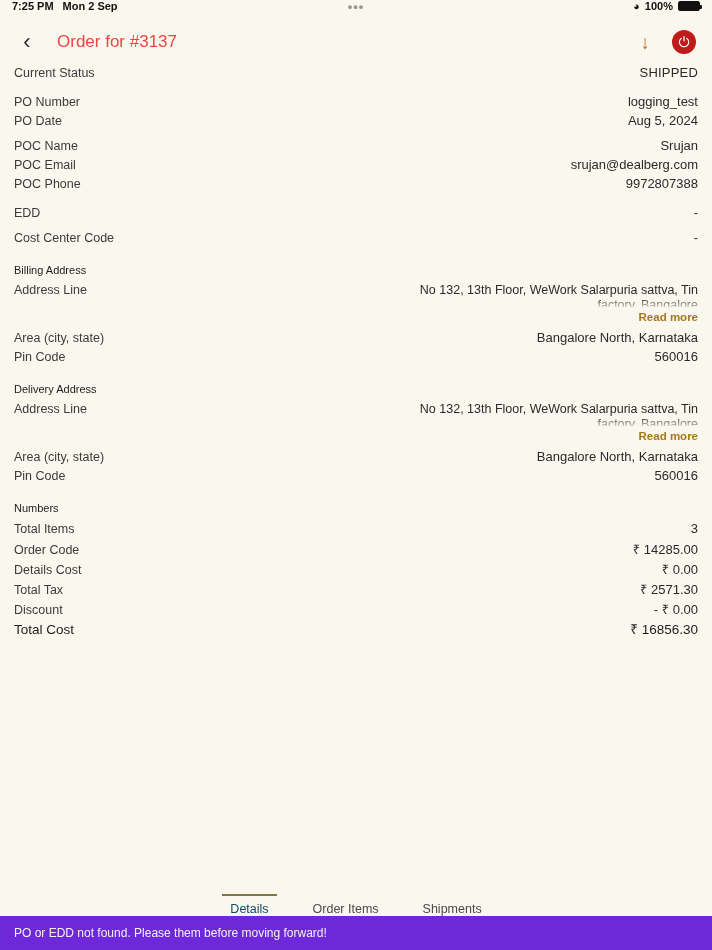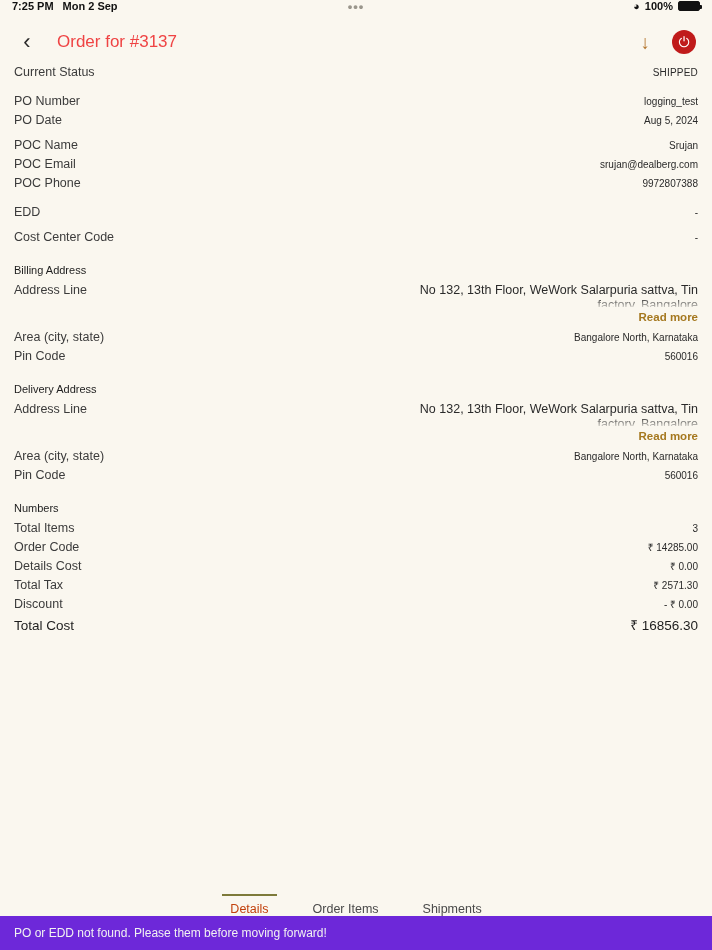--- a/index.html
+++ b/index.html
@@ -58,21 +58,21 @@
     color: #fff; font-size: 14px; cursor: pointer;
   }
 
   
   .content { padding: 0 14px; }
   .row {
     display: flex; align-items: baseline; justify-content: space-between;
     min-height: 19px; padding: 1px 0;
   }
   .label { font-size: 12.5px; color: #3b3b3b; }
-  .value { font-size: 10px; color: #2a2a2a; text-align: right; }
+  .value { font-size: 13px; color: #2a2a2a; text-align: right; }
   .row.status .value { letter-spacing: .2px; }
   .gap-6 { height: 6px; }
   .gap-10 { height: 10px; }
 
   .section-title {
     font-size: 11px; color: #1d1d1d; font-weight: 400;
     margin: 16px 0 6px 0;
   }
   .addr-value {
     font-size: 12.5px; color: #2a2a2a; text-align: right;
@@ -90,21 +90,21 @@
   .bold-row .label { font-size: 13.5px; color: #1d1d1d; }
   .bold-row .value { font-size: 13.5px; color: #1d1d1d; }
 
   
   .tabbar {
     position: absolute; left: 0; right: 0; bottom: 34px;
     display: flex; justify-content: center; gap: 44px;
     font-size: 12.5px; color: #4a4a4a;
   }
   .tab { position: relative; padding-top: 8px; cursor: pointer; }
-  .tab.active { color: #c2410c; }
+  .tab.active { color: #0c4a6e; }
   .tab.active::before {
     content: ""; position: absolute; top: 0; left: -8px; right: -8px;
     height: 2px; background: #7d7a3a;
   }
 
   
   .toast {
     position: absolute; left: 0; right: 0; bottom: 0; height: 34px;
     background: #6d28d9; color: #f2f2f2; font-size: 12px;
     display: flex; align-items: center; padding-left: 14px;

